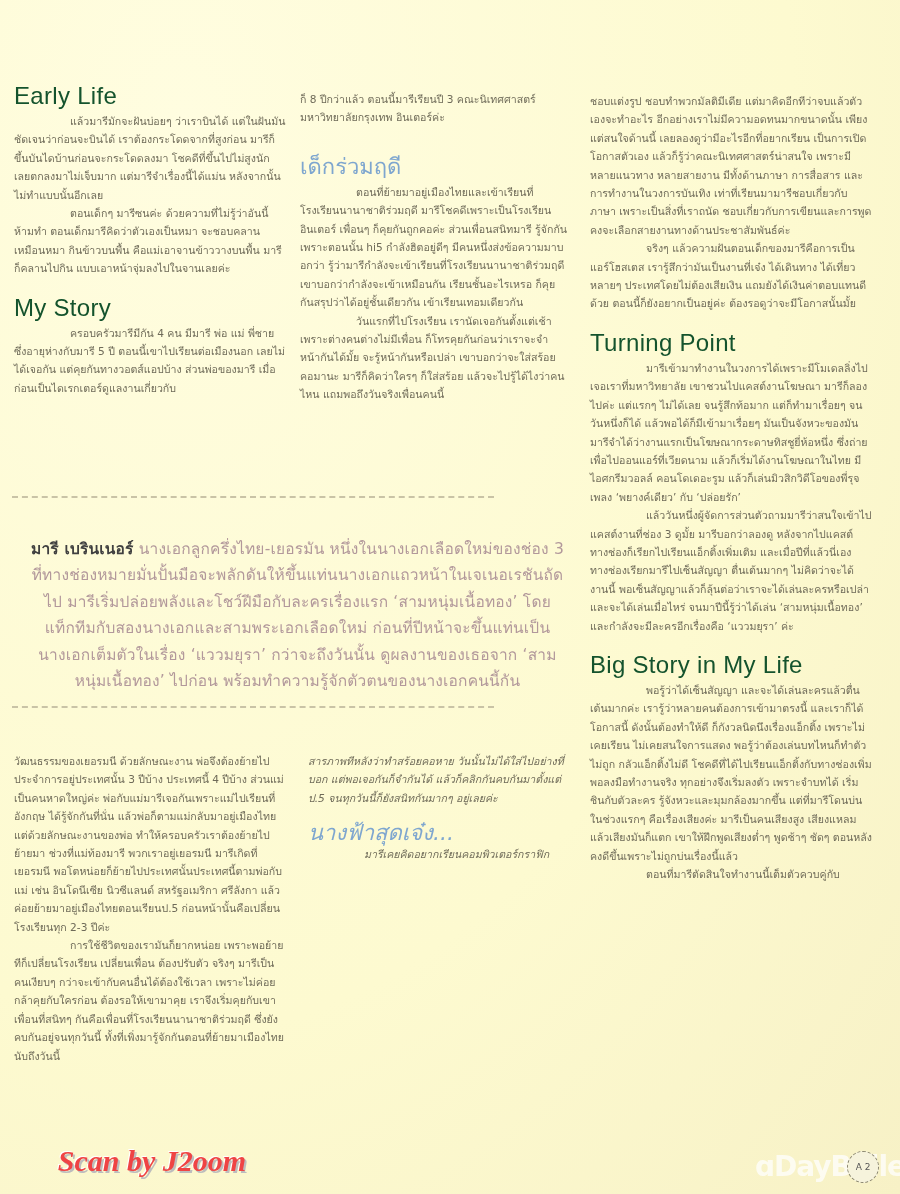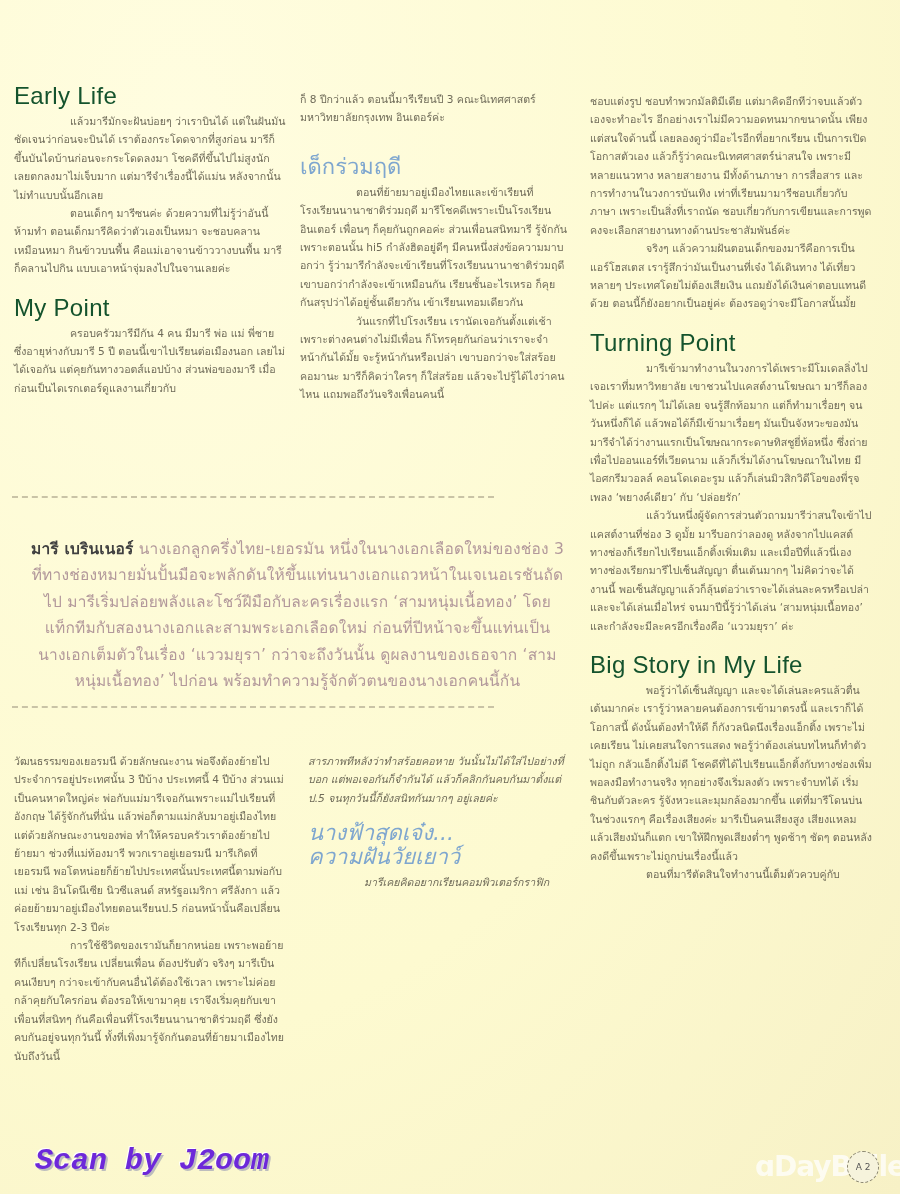--- a/index.html
+++ b/index.html
@@ -28,22 +28,22 @@
       border-top: 2px dashed #c9c3a6;
     }
     .intro {
       position: absolute; left: 30px; top: 536px; width: 535px;
       text-align: center; font-size: 15.5px; line-height: 26.4px;
       color: #b2989b; letter-spacing: 0.2px;
     }
     .intro .name { color: #404040; font-weight: bold; }
     .scan {
       position: absolute; left: 22px; top: 1138px; width: 260px; height: 46px;
-      font-family: Liberation Mono, monospace; font-style: italic; font-weight: bold;
-      font-size: 30px; line-height: 46px; color: #6d28d9; text-align: center;
+      font-family: Liberation Serif, serif; font-style: italic; font-weight: bold;
+      font-size: 30px; line-height: 46px; color: #ef4444; text-align: center;
       text-shadow: 2px 2px 0 #bdbdbd, -1px -1px 0 #ffffff;
     }
     .logo {
       position: absolute; left: 755px; top: 1148px; width: 130px; height: 38px;
     }
     .logo .txt {
       position: absolute; left: 0; top: 0; font-size: 28px; line-height: 38px;
       color: #ffffff; opacity: 0.75; font-weight: bold; letter-spacing: -1px;
     }
     .logo .seal {
@@ -52,21 +52,21 @@
       font-size: 9px; text-align: center; line-height: 30px; color: #555;
     }
   </style>
 </head>
 <body>
 
 <div class="col" style="left:14px; top:82px; width:272px;">
   <h2 class="h-en">Early Life</h2>
   <p class="indent">แล้วมารีมักจะฝันบ่อยๆ ว่าเราบินได้ แต่ในฝันมันชัดเจนว่าก่อนจะบินได้ เราต้องกระโดดจากที่สูงก่อน มารีก็ขึ้นบันไดบ้านก่อนจะกระโดดลงมา โชคดีที่ขึ้นไปไม่สูงนัก เลยตกลงมาไม่เจ็บมาก แต่มารีจำเรื่องนี้ได้แม่น หลังจากนั้นไม่ทำแบบนั้นอีกเลย</p>
   <p class="indent">ตอนเด็กๆ มารีซนค่ะ ด้วยความที่ไม่รู้ว่าอันนี้ห้ามทำ ตอนเด็กมารีคิดว่าตัวเองเป็นหมา จะชอบคลานเหมือนหมา กินข้าวบนพื้น คือแม่เอาจานข้าววางบนพื้น มารีก็คลานไปกิน แบบเอาหน้าจุ่มลงไปในจานเลยค่ะ</p>
-  <h2 class="h-en" style="margin-top:16px;">My Point</h2>
+  <h2 class="h-en" style="margin-top:16px;">My Story</h2>
   <p class="indent">ครอบครัวมารีมีกัน 4 คน มีมารี พ่อ แม่ พี่ชาย ซึ่งอายุห่างกับมารี 5 ปี ตอนนี้เขาไปเรียนต่อเมืองนอก เลยไม่ได้เจอกัน แต่คุยกันทางวอตส์แอปบ้าง ส่วนพ่อของมารี เมื่อก่อนเป็นไดเรกเตอร์ดูแลงานเกี่ยวกับ</p>
 </div>
 
 <div class="col" style="left:300px; top:90px; width:268px;">
   <p>ก็ 8 ปีกว่าแล้ว ตอนนี้มารีเรียนปี 3 คณะนิเทศศาสตร์ มหาวิทยาลัยกรุงเทพ อินเตอร์ค่ะ</p>
   <h2 class="h-th" style="margin-top:28px; margin-bottom:4px;">เด็กร่วมฤดี</h2>
   <p class="indent">ตอนที่ย้ายมาอยู่เมืองไทยและเข้าเรียนที่โรงเรียนนานาชาติร่วมฤดี มารีโชคดีเพราะเป็นโรงเรียนอินเตอร์ เพื่อนๆ ก็คุยกันถูกคอค่ะ ส่วนเพื่อนสนิทมารี รู้จักกันเพราะตอนนั้น hi5 กำลังฮิตอยู่ดีๆ มีคนหนึ่งส่งข้อความมาบอกว่า รู้ว่ามารีกำลังจะเข้าเรียนที่โรงเรียนนานาชาติร่วมฤดี เขาบอกว่ากำลังจะเข้าเหมือนกัน เรียนชั้นอะไรเหรอ ก็คุยกันสรุปว่าได้อยู่ชั้นเดียวกัน เข้าเรียนเทอมเดียวกัน</p>
   <p class="indent">วันแรกที่ไปโรงเรียน เรานัดเจอกันตั้งแต่เช้า เพราะต่างคนต่างไม่มีเพื่อน ก็โทรคุยกันก่อนว่าเราจะจำหน้ากันได้มั้ย จะรู้หน้ากันหรือเปล่า เขาบอกว่าจะใส่สร้อยคอมานะ มารีก็คิดว่าใครๆ ก็ใส่สร้อย แล้วจะไปรู้ได้ไงว่าคนไหน แถมพอถึงวันจริงเพื่อนคนนี้</p>
 </div>
 
@@ -89,21 +89,20 @@
 </div>
 
 <div class="col" style="left:14px; top:752px; width:272px;">
   <p>วัฒนธรรมของเยอรมนี ด้วยลักษณะงาน พ่อจึงต้องย้ายไปประจำการอยู่ประเทศนั้น 3 ปีบ้าง ประเทศนี้ 4 ปีบ้าง ส่วนแม่เป็นคนหาดใหญ่ค่ะ พ่อกับแม่มารีเจอกันเพราะแม่ไปเรียนที่อังกฤษ ได้รู้จักกันที่นั่น แล้วพ่อก็ตามแม่กลับมาอยู่เมืองไทย แต่ด้วยลักษณะงานของพ่อ ทำให้ครอบครัวเราต้องย้ายไปย้ายมา ช่วงที่แม่ท้องมารี พวกเราอยู่เยอรมนี มารีเกิดที่เยอรมนี พอโตหน่อยก็ย้ายไปประเทศนั้นประเทศนี้ตามพ่อกับแม่ เช่น อินโดนีเซีย นิวซีแลนด์ สหรัฐอเมริกา ศรีลังกา แล้วค่อยย้ายมาอยู่เมืองไทยตอนเรียนป.5 ก่อนหน้านั้นคือเปลี่ยนโรงเรียนทุก 2-3 ปีค่ะ</p>
   <p class="indent">การใช้ชีวิตของเรามันก็ยากหน่อย เพราะพอย้ายทีก็เปลี่ยนโรงเรียน เปลี่ยนเพื่อน ต้องปรับตัว จริงๆ มารีเป็นคนเงียบๆ กว่าจะเข้ากับคนอื่นได้ต้องใช้เวลา เพราะไม่ค่อยกล้าคุยกับใครก่อน ต้องรอให้เขามาคุย เราจึงเริ่มคุยกับเขา เพื่อนที่สนิทๆ กันคือเพื่อนที่โรงเรียนนานาชาติร่วมฤดี ซึ่งยังคบกันอยู่จนทุกวันนี้ ทั้งที่เพิ่งมารู้จักกันตอนที่ย้ายมาเมืองไทย นับถึงวันนี้</p>
 </div>
 
 <div class="col" style="left:308px; top:752px; width:268px;font-style:italic;">
   <p>สารภาพทีหลังว่าทำสร้อยคอหาย วันนั้นไม่ได้ใส่ไปอย่างที่บอก แต่พอเจอกันก็จำกันได้ แล้วก็คลิกกันคบกันมาตั้งแต่ป.5 จนทุกวันนี้ก็ยังสนิทกันมากๆ อยู่เลยค่ะ</p>
   <h2 class="h-th" style="margin-top:14px;">นางฟ้าสุดเจ๋ง...</h2>
-  <h2 class="h-th" style="margin-bottom:4px;">ความฝันวัยเยาว์</h2>
   <p class="indent">มารีเคยคิดอยากเรียนคอมพิวเตอร์กราฟิก</p>
 </div>
 
 <div class="scan">Scan by J2oom</div>
 <div class="logo">
   <span class="txt">ɑDayBulletin</span>
   <span class="seal">A 2</span>
 </div>
 
 </body></html>

